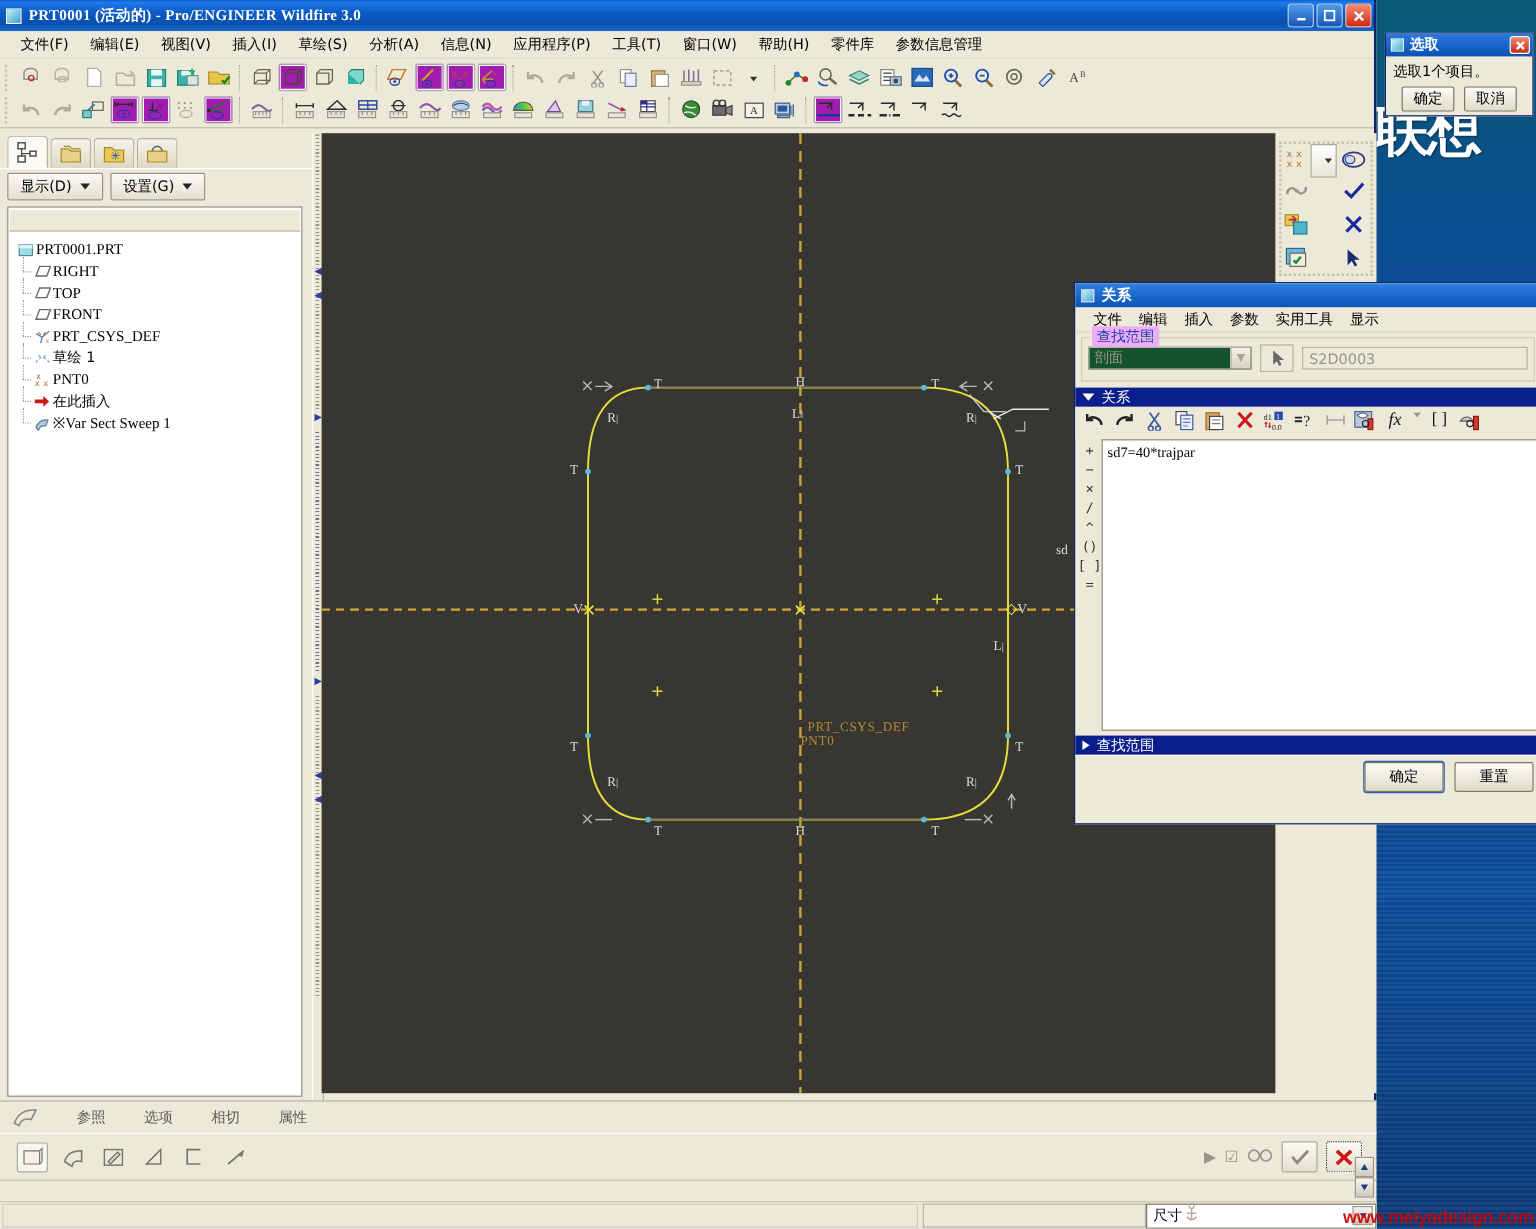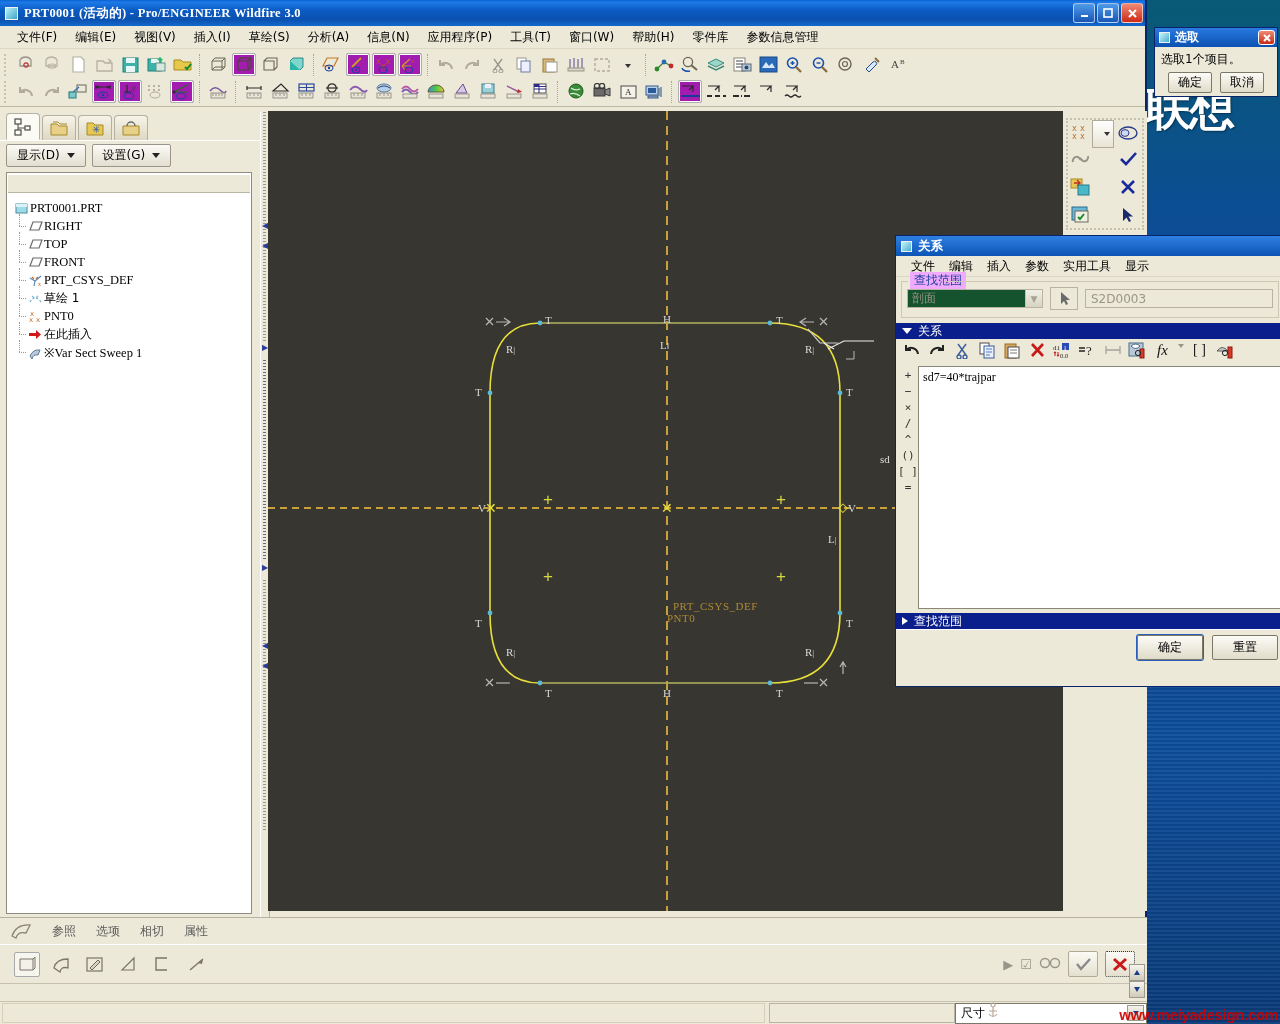--- a/index.html
+++ b/index.html
@@ -88,21 +88,21 @@
   .xm{position:absolute;color:#cfcfcf;font-size:12px;line-height:10px;}
   .csyslbl{position:absolute;color:#b08a34;font-size:11px;font-family:"Liberation Serif","DejaVu Serif",serif;}
 
   
   #gtools{position:absolute;left:1066px;top:118px;width:78px;height:112px;
     border:2px dotted #c8c2ac;background:#ece9d8;box-sizing:border-box;}
   .gt{position:absolute;width:24px;height:23px;display:flex;align-items:center;justify-content:center;}
 
   
   #dash{position:absolute;left:0;bottom:0;width:1147px;height:106px;background:#ece9d8;border-top:1px solid #b6b1a1;}
-  .dashtabs{display:flex;align-items:center;height:26px;padding-left:10px;gap:0;}
+  .dashtabs{display:flex;align-items:center;height:26px;padding-left:10px;gap:12px;}
   .dashtabs .dt{padding:2px 10px;font-size:12px;color:#5b5b5b;font-family:"DejaVu Sans",sans-serif;}
   .dashrow{height:38px;display:flex;align-items:center;padding-left:14px;border-top:1px solid #fff;
     border-bottom:1px solid #c7c2b0;}
   .dbtn{width:26px;height:25px;margin-right:8px;display:flex;align-items:center;justify-content:center;
     border:1px solid transparent;border-radius:2px;box-sizing:border-box;}
   .dbtn.on{border:1px solid #a9a9a9;background:#f6f5ee;}
   .dashright{margin-left:auto;display:flex;align-items:center;gap:7px;padding-right:12px;}
   .dtick{width:30px;height:26px;border:1px solid #b0aa98;background:linear-gradient(180deg,#fbfaf4,#e4e0d0);
     display:flex;align-items:center;justify-content:center;border-radius:2px;box-sizing:border-box;}
   .dtick.sel{border:1px dotted #333;}

